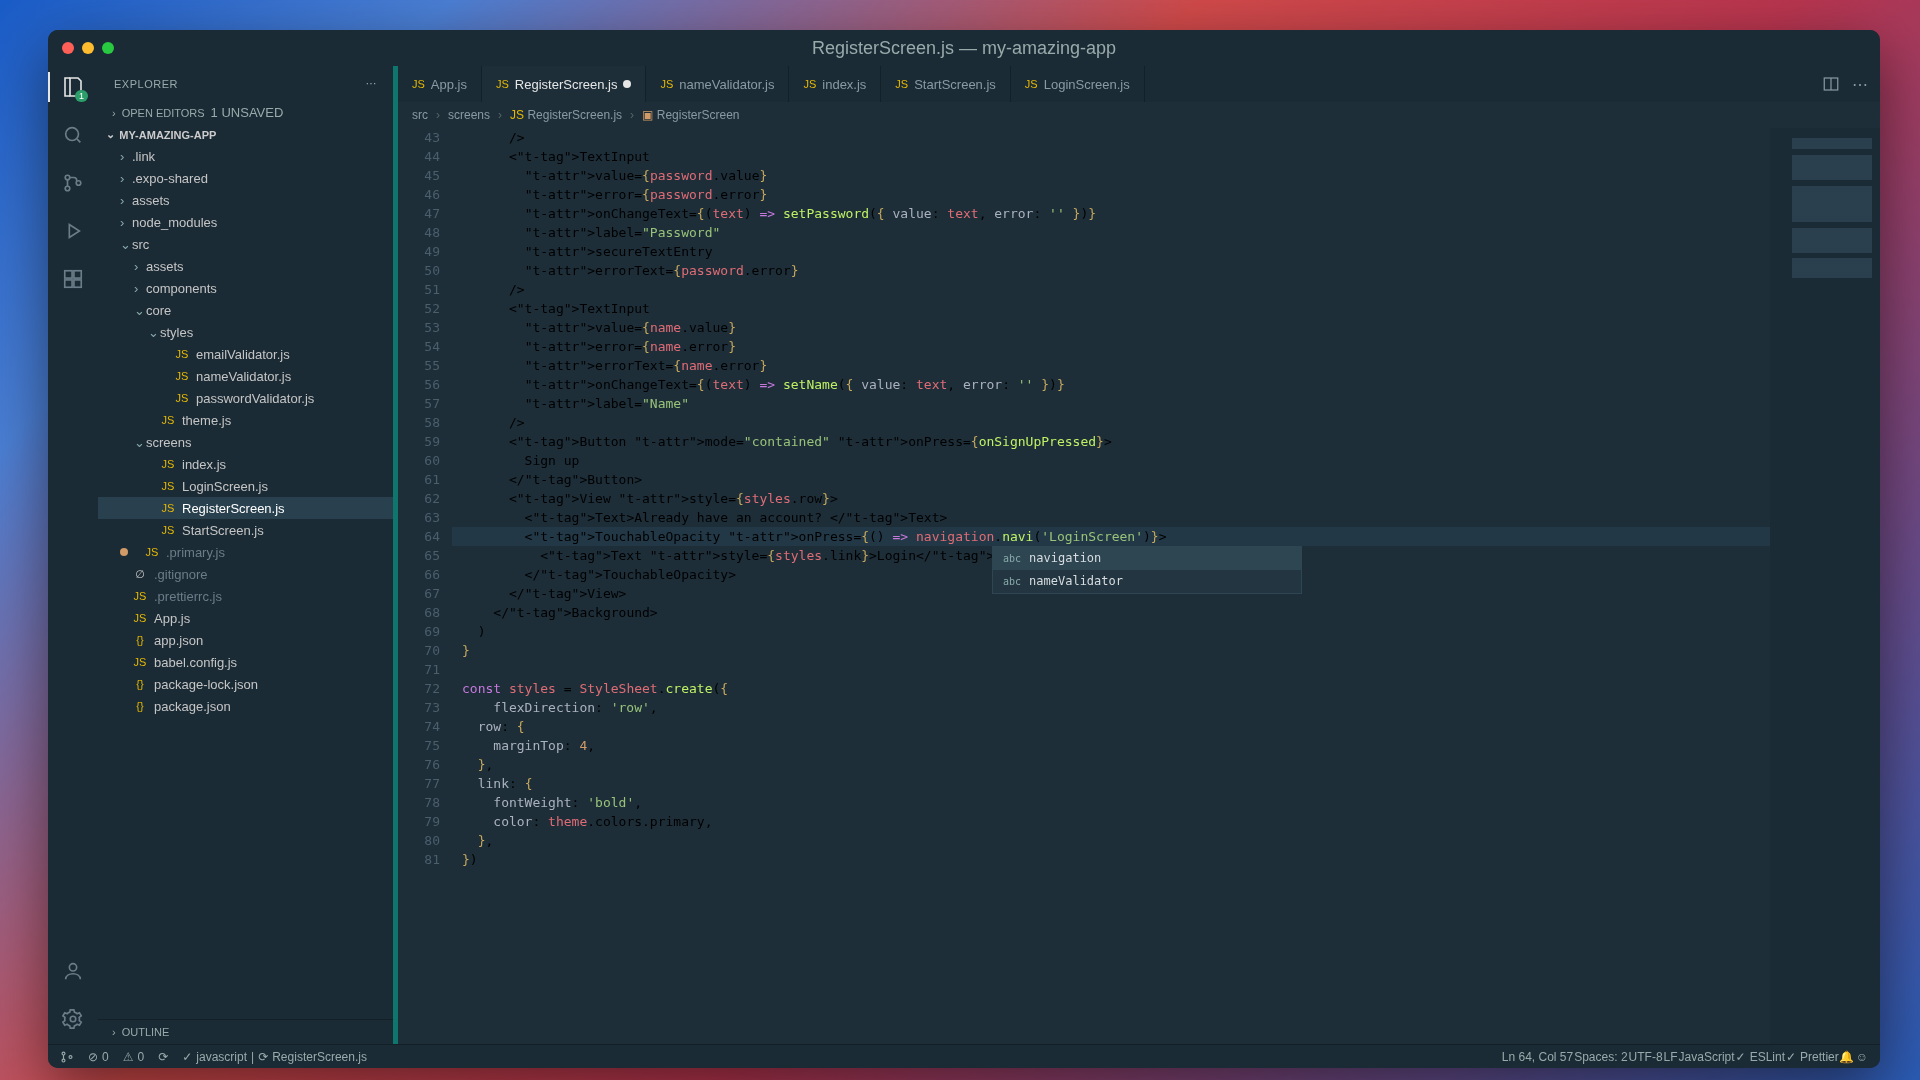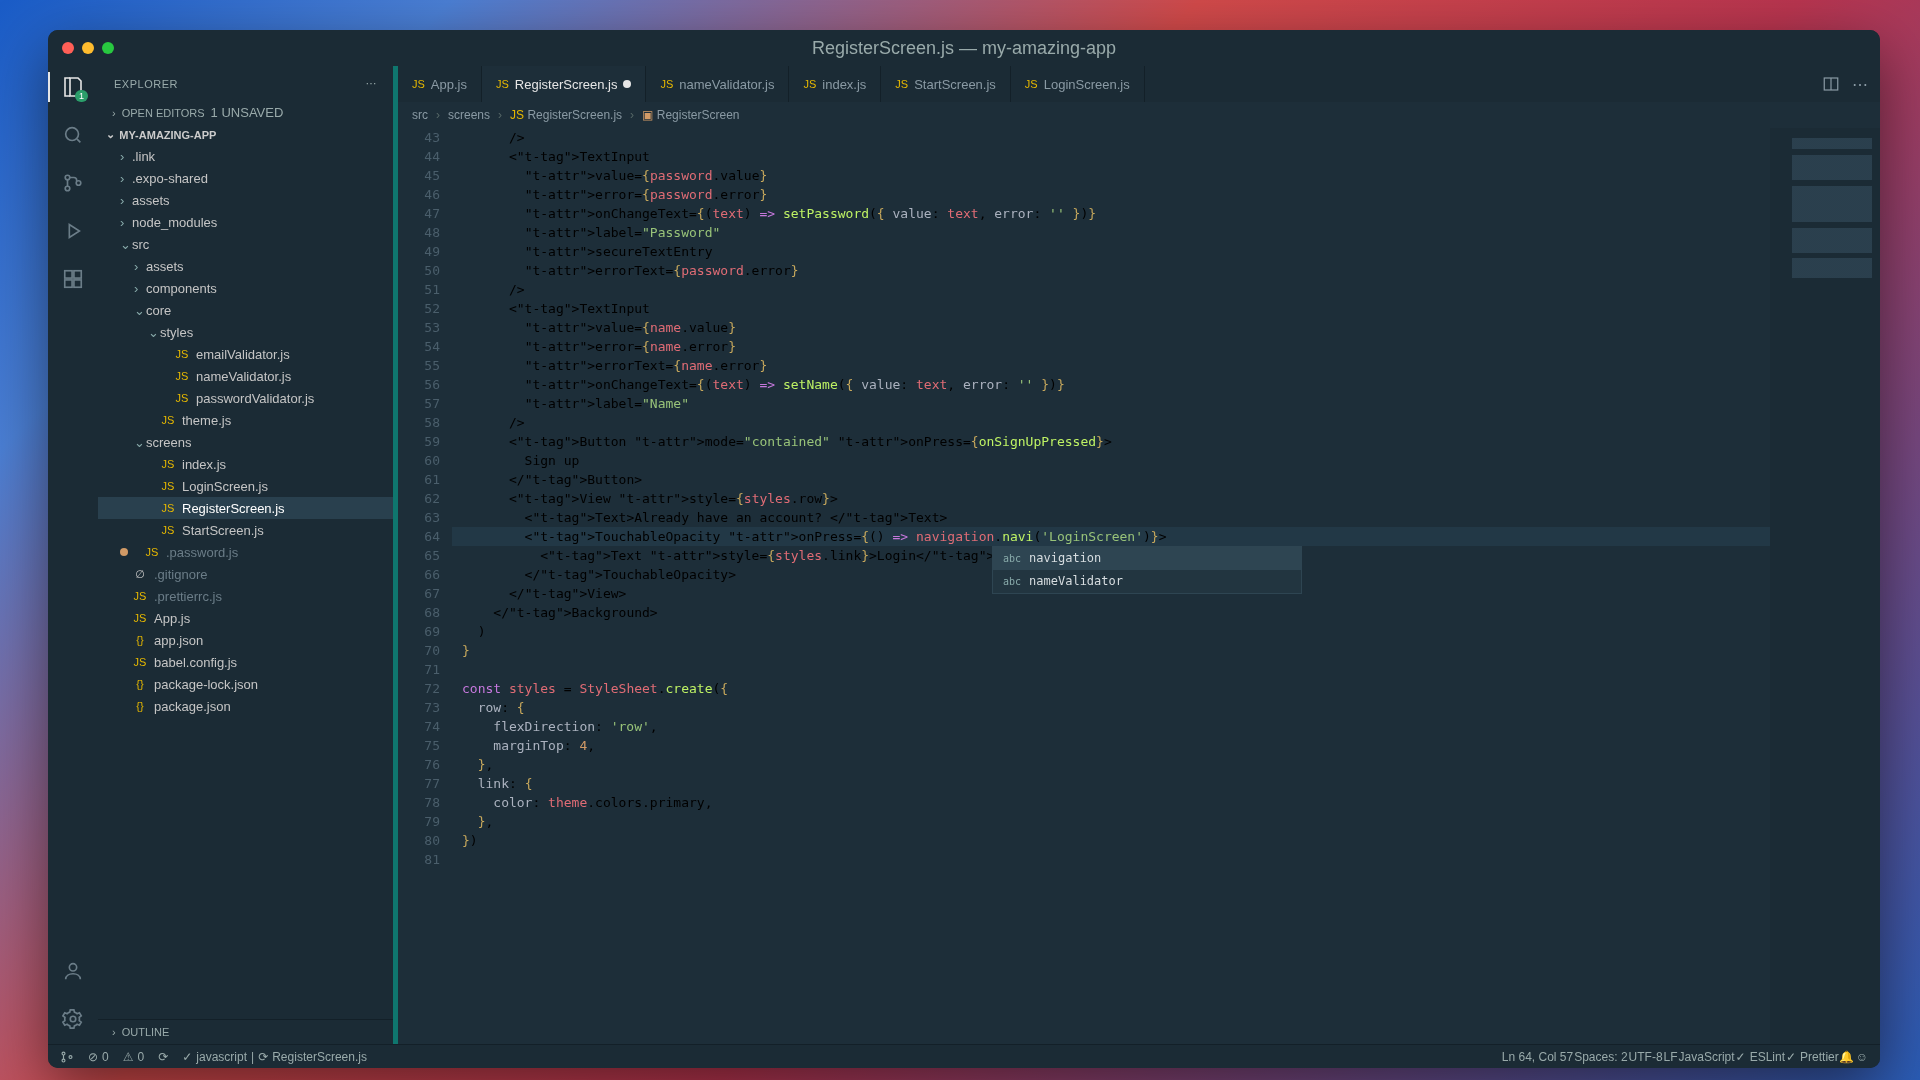--- a/index.html
+++ b/index.html
@@ -251,21 +251,21 @@
           </div>
           <div class="tree-row" style="padding-left: 50px;">
             <span class="chev"></span>
             <span class="ficon js-icon">JS</span>
             <span class="">StartScreen.js</span>
           </div>
           <div class="tree-row" style="padding-left: 22px;">
             <span class="mod-dot"></span>
             <span class="chev"></span>
             <span class="ficon js-icon">JS</span>
-            <span class="dim">.password.js</span>
+            <span class="dim">.primary.js</span>
           </div>
           <div class="tree-row" style="padding-left: 22px;">
             <span class="chev"></span>
             <span class="ficon">∅</span>
             <span class="dim">.gitignore</span>
           </div>
           <div class="tree-row" style="padding-left: 22px;">
             <span class="chev"></span>
             <span class="ficon js-icon">JS</span>
             <span class="dim">.prettierrc.js</span>
@@ -414,25 +414,26 @@
             <div class="code-line">        &lt;<span class="&lt;span">"t-tag"</span>&gt;Text&gt;Already have an account? &lt;/<span class="&lt;span">"t-tag"</span>&gt;Text&gt;</div>
             <div class="code-line hl">        &lt;<span class="&lt;span">"t-tag"</span>&gt;TouchableOpacity <span class="&lt;span">"t-attr"</span>&gt;onPress=<span class="t-br">{</span>() <span class="t-kw">=&gt;</span> <span class="t-var">navigation</span>.<span class="t-fn">navi</span>(<span class="t-str">'LoginScreen'</span>)<span class="t-br">}</span>&gt;</div>
             <div class="code-line">          &lt;<span class="&lt;span">"t-tag"</span>&gt;Text <span class="&lt;span">"t-attr"</span>&gt;style=<span class="t-br">{</span><span class="t-var">styles</span>.link<span class="t-br">}</span>&gt;Login&lt;/<span class="&lt;span">"t-tag"</span>&gt;Text&gt;</div>
             <div class="code-line">        &lt;/<span class="&lt;span">"t-tag"</span>&gt;TouchableOpacity&gt;</div>
             <div class="code-line">      &lt;/<span class="&lt;span">"t-tag"</span>&gt;View&gt;</div>
             <div class="code-line">    &lt;/<span class="&lt;span">"t-tag"</span>&gt;Background&gt;</div>
             <div class="code-line">  )</div>
             <div class="code-line"><span class="t-br">}</span></div>
             <div class="code-line"></div>
             <div class="code-line"><span class="t-kw">const</span> <span class="t-var">styles</span> = <span class="t-var">StyleSheet</span>.<span class="t-fn">create</span>(<span class="t-br">{</span></div>
+            <div class="code-line">    <span class="t-prop">flexDirection</span>: <span class="t-str">'row'</span>,</div>
             <div class="code-line">  <span class="t-prop">row</span>: <span class="t-br">{</span></div>
-            <div class="code-line">    <span class="t-prop">flexDirection</span>: <span class="t-str">'row'</span>,</div>
             <div class="code-line">    <span class="t-prop">marginTop</span>: <span class="t-num">4</span>,</div>
             <div class="code-line">  <span class="t-br">}</span>,</div>
             <div class="code-line">  <span class="t-prop">link</span>: <span class="t-br">{</span></div>
+            <div class="code-line">    <span class="t-prop">fontWeight</span>: <span class="t-str">'bold'</span>,</div>
             <div class="code-line">    <span class="t-prop">color</span>: <span class="t-var">theme</span>.colors.primary,</div>
             <div class="code-line">  <span class="t-br">}</span>,</div>
             <div class="code-line"><span class="t-br">}</span>)</div>
             <div class="suggest" style="left: 540px; top: 418px; width: 310px;">
               <div class="suggest-row sel">
                 <span class="k">abc</span>
                 <span>navigation</span>
               </div>
               <div class="suggest-row">
                 <span class="k">abc</span>

